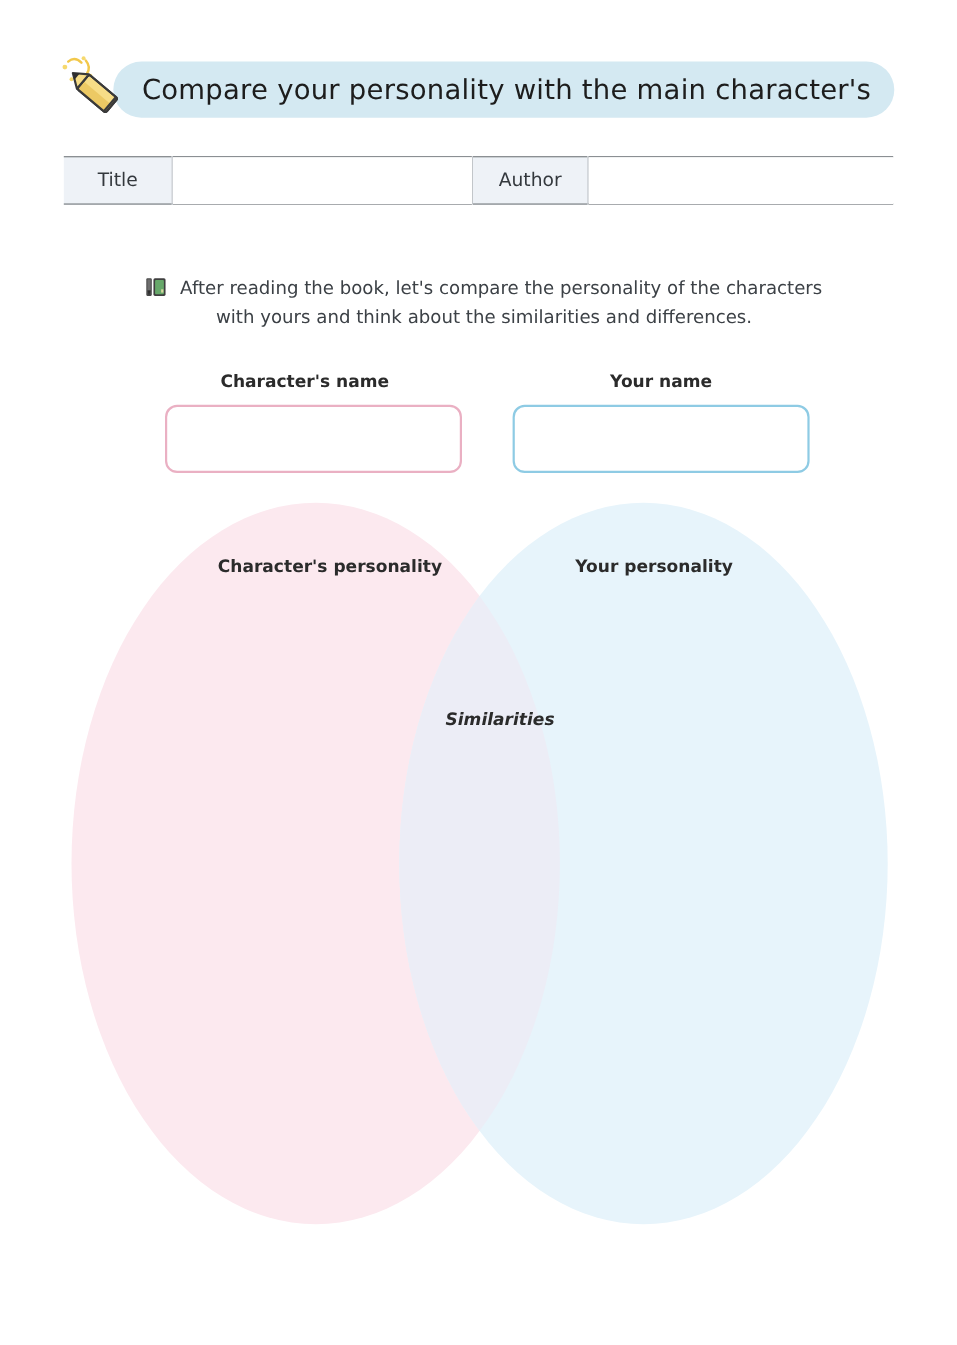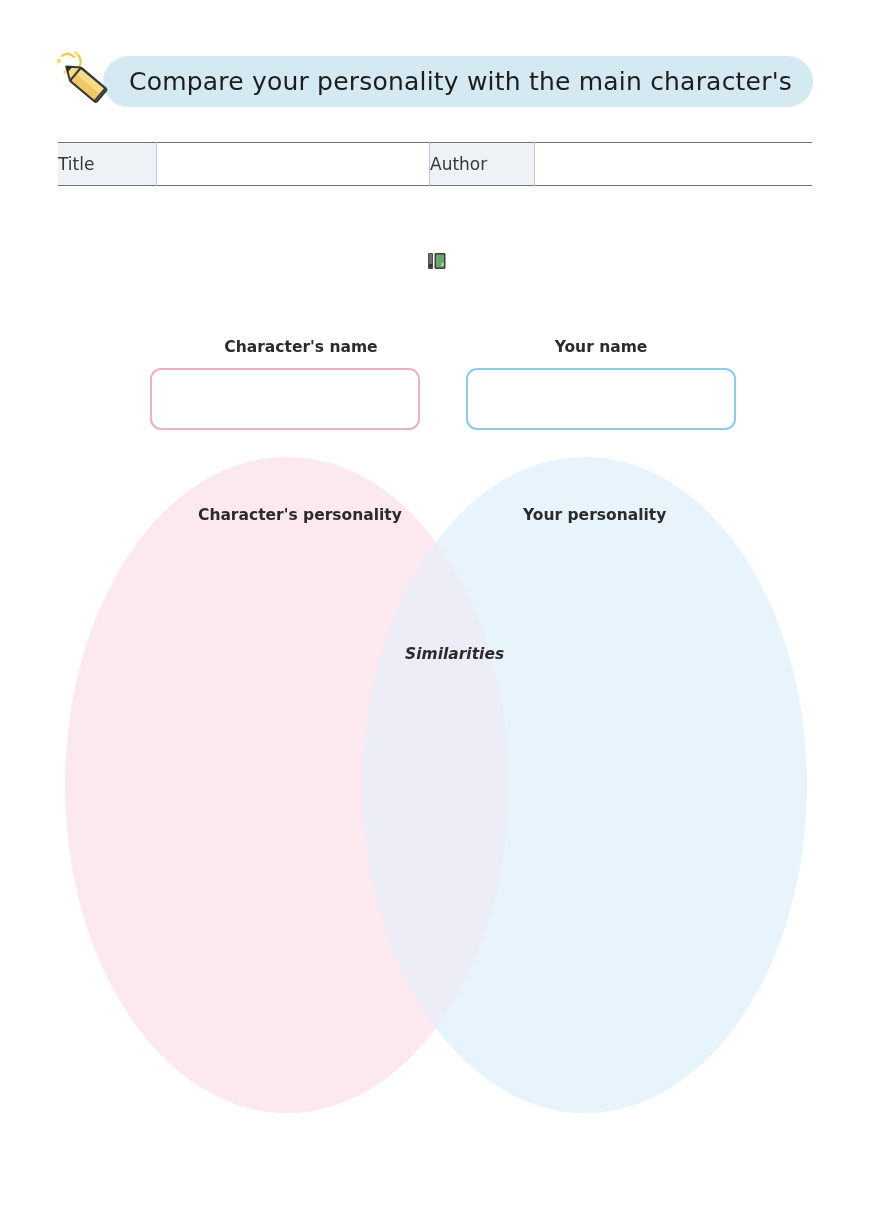--- a/index.html
+++ b/index.html
@@ -62,20 +62,21 @@
   .info-table td {
     height: 42px;
     font-size: 17px;
     color: #33383d;
     border-bottom: 1px solid #b9bcc0;
     padding: 0;
   }
   .info-table tr:last-child td { border-bottom: none; }
   .cell-label {
     background: #eef2f7;
+    text-align: center;
     border-right: 1px solid #c2c6ca;
   }
   .cell-value {
     background: #ffffff;
     border-right: 1px solid #c2c6ca;
     position: relative;
   }
   .cell-value.last { border-right: none; }
   .col-label-a { width: 98px; }
   .col-val-a   { width: 272px; }
@@ -118,21 +119,21 @@
 
   
   .name-label {
     position: absolute;
     font-size: 15.5px;
     font-weight: bold;
     color: #2b2b2b;
     text-align: center;
     white-space: nowrap;
   }
-  .label-left  { left: 166px; top: 338px; width: 270px; }
+  .label-left  { left: 142px; top: 338px; width: 270px; }
   .label-right { left: 466px; top: 338px; width: 270px; }
 
   .name-box {
     position: absolute;
     height: 62px;
     border-radius: 11px;
     background: #ffffff;
     box-sizing: border-box;
   }
   .box-left {
@@ -200,20 +201,21 @@
 
 <div class="instruction">
   <svg class="book-icon" viewBox="0 0 20 20">
     <rect x="1" y="2" width="5" height="16" rx="1" fill="#4a4a4a"></rect>
     <rect x="2" y="3" width="3" height="10" fill="#6e6e6e"></rect>
     <path d="M2.2 13 L4.8 13 L3.5 18 Z" fill="#2e2e2e"></path>
     <rect x="7.5" y="2" width="11" height="16" rx="1.4" fill="#3f3f3f"></rect>
     <rect x="9" y="3.6" width="8" height="12.8" rx="0.8" fill="#67a86a"></rect>
     <rect x="14.5" y="12" width="2" height="3" fill="#d8d8a0"></rect>
   </svg>
+  <span>After reading the book, let's compare the personality of the characters with yours and think about the similarities and differences.</span>
 </div>
 
 <div class="name-label label-left">Character's name</div>
 <div class="name-label label-right">Your name</div>
 
 <div class="name-box box-left"></div>
 <div class="name-box box-right"></div>
 
 <svg class="venn" viewBox="0 0 870 700">
   <defs>

